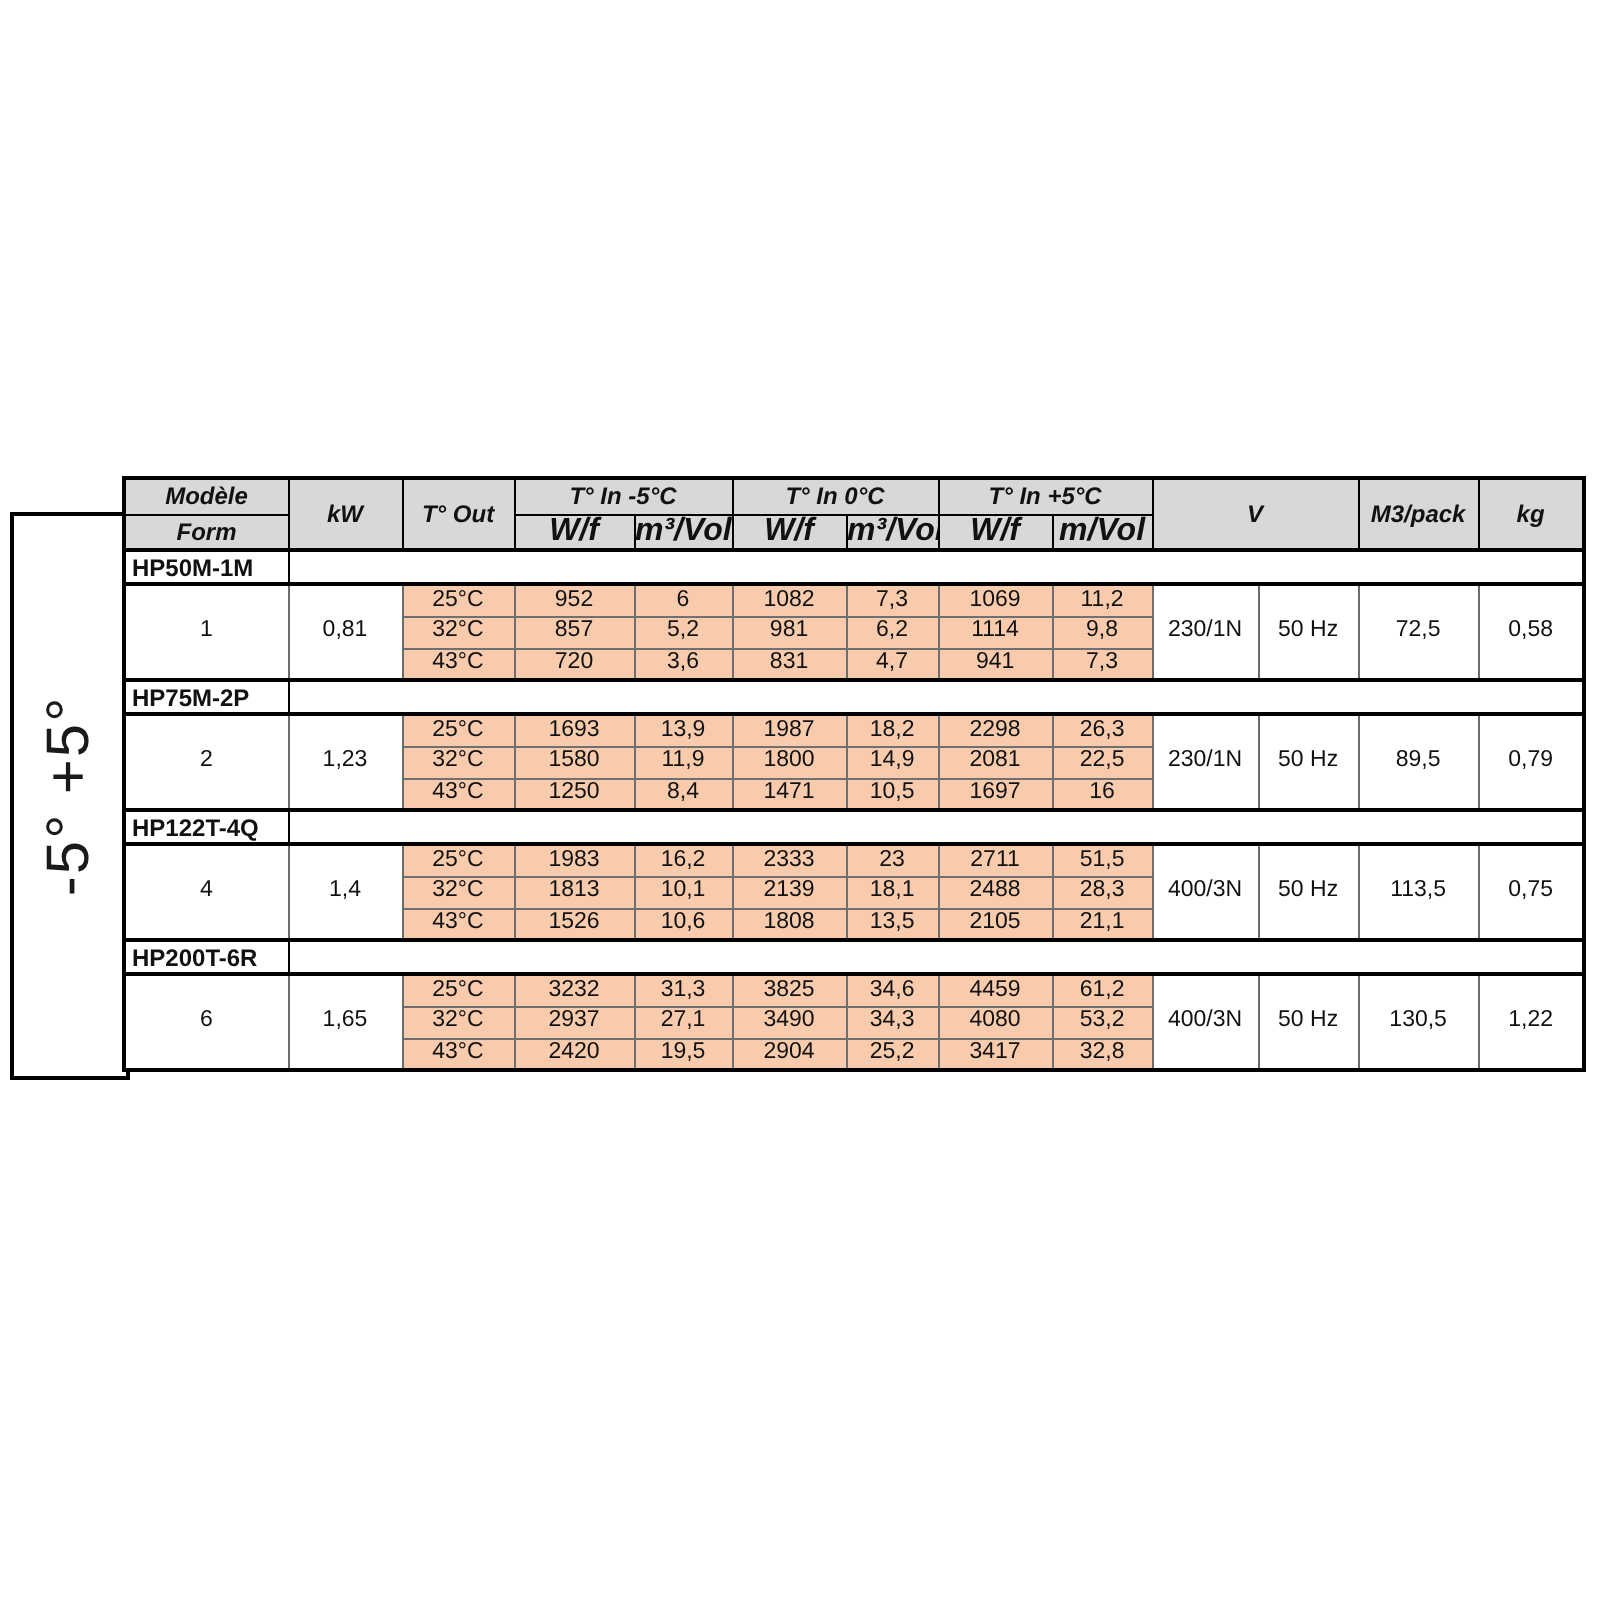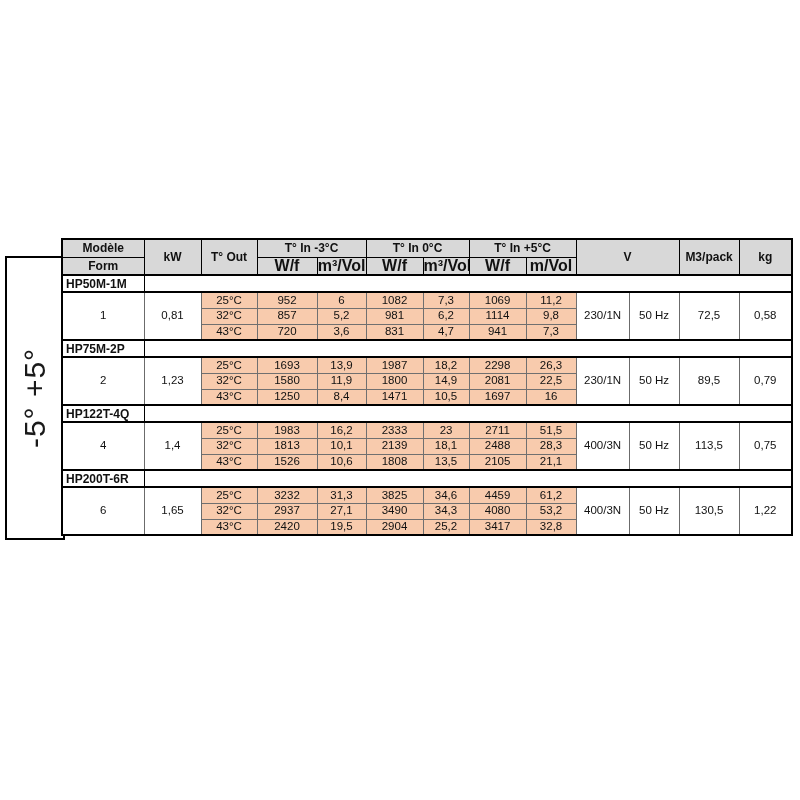--- a/index.html
+++ b/index.html
@@ -20,21 +20,21 @@
   
   table.spec {
     position:absolute; left:61px; top:238px; width:730px;
     border-collapse:collapse; table-layout:fixed;
     border:2px solid #000;
   }
   th, td {
     padding:0; margin:0; text-align:center; vertical-align:middle;
     white-space:nowrap; overflow:hidden; line-height:1;
   }
-  thead tr { height:18px; }
+  thead tr { height:18px;font-style:italic; }
   th {
     background:#d8d8d8; border:1px solid #000;
     font-size:12px; font-weight:bold; color:#111;
   }
   th.subh { font-size:16px; }
   th.hbot { border-bottom:2px solid #000; }
   tr.model-row { height:17px;margin-top:45px; }
   tr.model-row td {
     background:#fff; border-top:2px solid #000; border-bottom:2px solid #000;
   }
@@ -71,21 +71,21 @@
       <col style="width:53px">
         <col style="width:50px">
         <col style="width:60px">
       <col style="width:53px">
     </colgroup>
     <thead>
       <tr>
         <th>Modèle</th>
         <th rowspan="2" class="hbot">kW</th>
         <th rowspan="2" class="hbot">T° Out</th>
-        <th colspan="2">T° In -3°C</th>
+        <th colspan="2">T° In -5°C</th>
         <th colspan="2">T° In 0°C</th>
         <th colspan="2">T° In +5°C</th>
         <th colspan="2" rowspan="2" class="hbot">V</th>
         <th rowspan="2" class="hbot">M3/pack</th>
         <th rowspan="2" class="hbot">kg</th>
       </tr>
       <tr>
         <th class="hbot">Form</th>
         <th class="subh hbot">W/f</th>
         <th class="subh hbot">m³/Vol</th>

